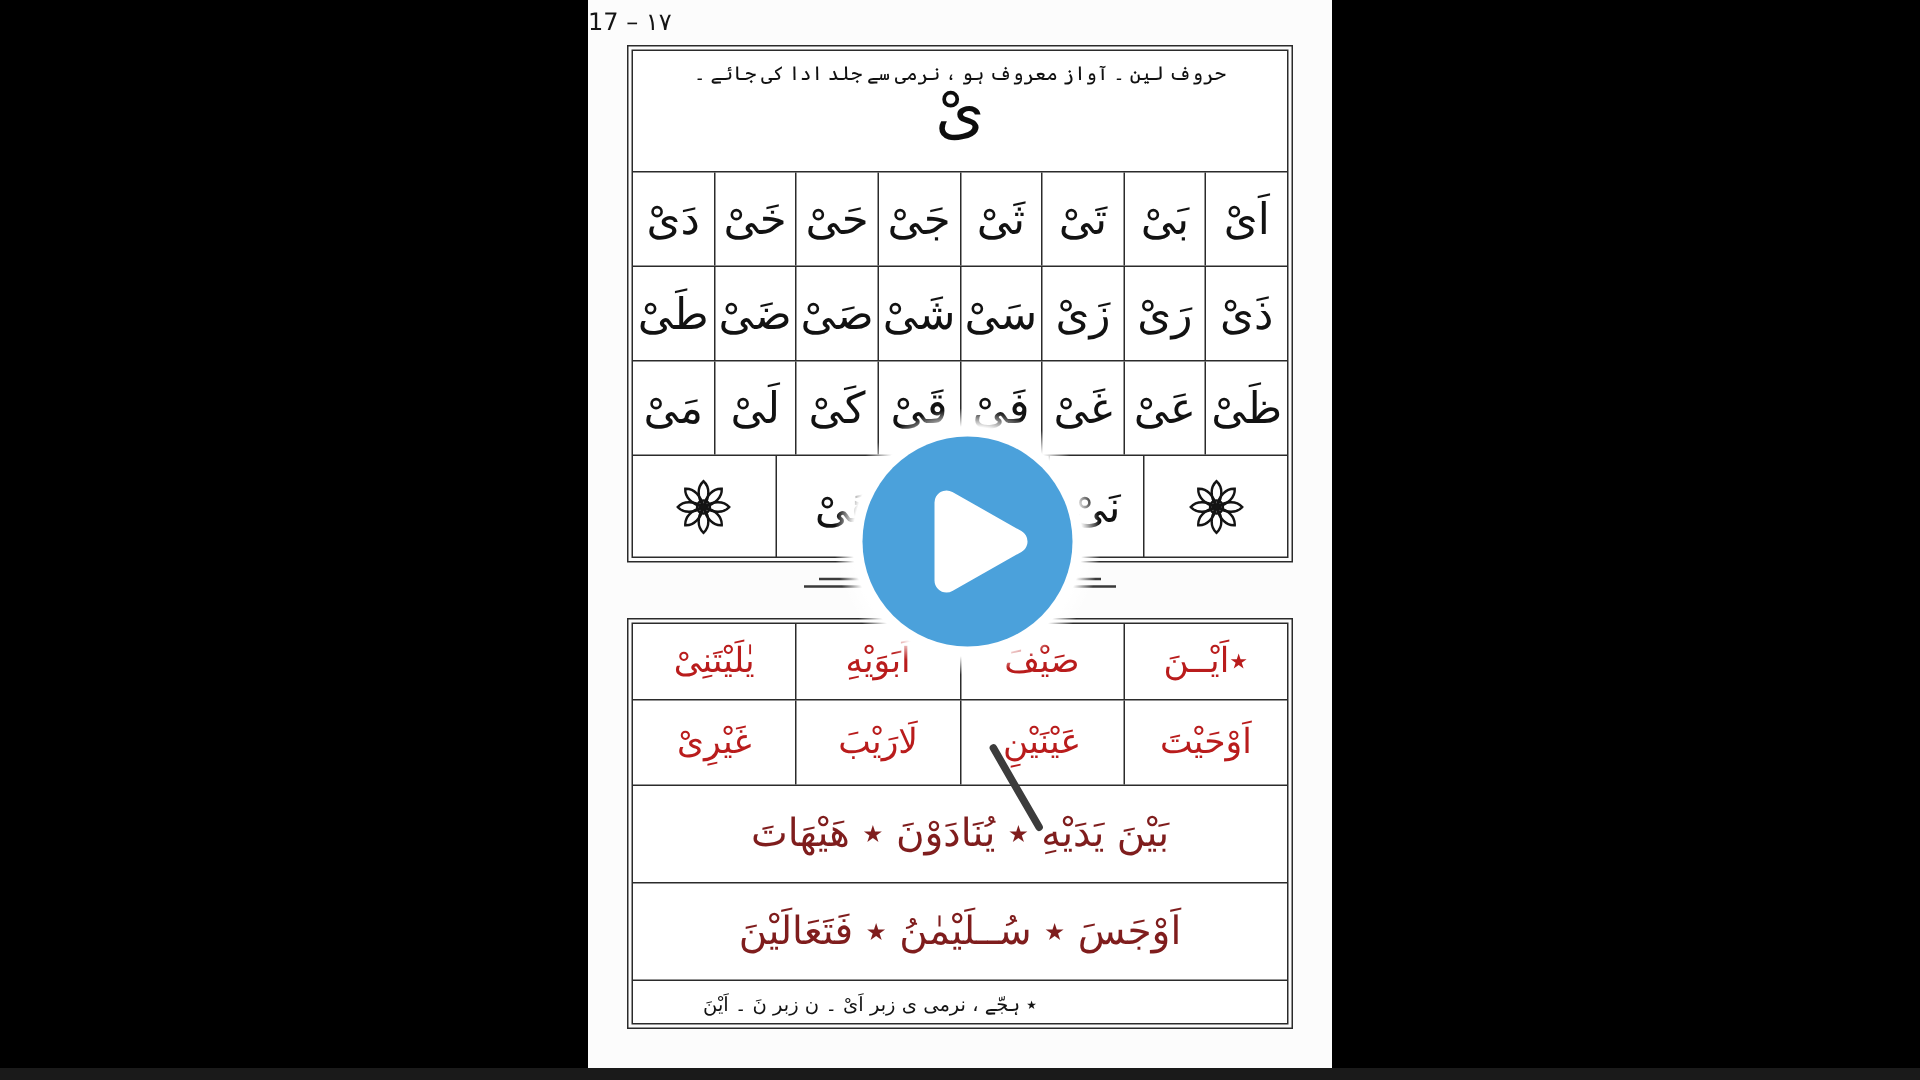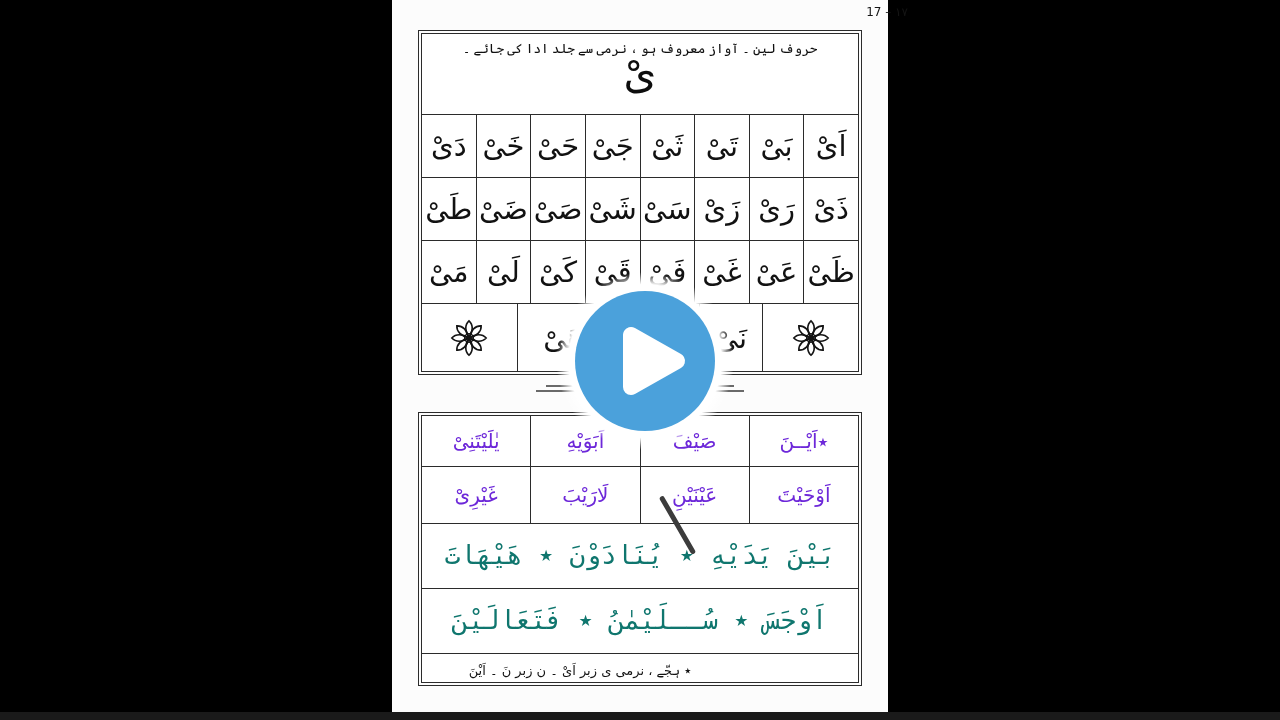--- a/index.html
+++ b/index.html
@@ -1,44 +1,44 @@
 <!DOCTYPE html>
 <html><head>
 <meta charset="utf-8">
 <style>
   html,body{margin:0;padding:0;background:#000;}
   .canvas{position:relative;width:1280px;height:720px;background:#000;overflow:hidden;
           font-family:"DejaVu Sans",sans-serif;}
   .page-strip{position:absolute;left:392px;top:0;width:496px;height:720px;background:#fcfcfc;}
-  .page-number{position:absolute;top:5px;left:0;width:100%;text-align:right;
-               font-size:12px;color:#141414;letter-spacing:2px;padding-left:20px;}
+  .page-number{position:absolute;top:5px;left:0;width:100%;text-align:left;
+               font-size:16px;color:#141414;letter-spacing:2px;}
   
   .qtable{position:absolute;left:29px;width:436px;background:#fff;
           border:1px solid #2b2b2b;outline:1px solid #2b2b2b;outline-offset:2px;}
   .table-a{top:33px;height:337px;}
   .table-b{top:415px;height:266px;}
   .hcell{height:80px;border-bottom:1px solid #2b2b2b;text-align:center;}
   .instruction{direction:rtl;font-size:13px;color:#111;padding-top:7px;font-family:Liberation Serif, serif;}
   .big-letter{font-size:42px;color:#0d0d0d;line-height:34px;}
   .lrow{display:flex;direction:rtl;height:62px;border-bottom:1px solid #2b2b2b;}
   .lrow:last-child{border-bottom:none;}
   .lcell{flex:1;display:flex;align-items:center;justify-content:center;
          font-size:29px;color:#121212;border-left:1px solid #2b2b2b;overflow:hidden;}
   .lcell:last-child{border-left:none;}
   .row4{height:68px;}
   .row4 .c-orn{flex:1.9;}
   .row4 .c-s{flex:1.25;}
   .row4 .c-m{flex:1.8;}
   .wrow{display:flex;direction:rtl;height:50px;border-bottom:1px solid #2b2b2b;}
   .wrow2{height:56px;}
   .wcell{flex:1;display:flex;align-items:center;justify-content:center;
-         font-size:20px;color:#6d28d9;border-left:1px solid #2b2b2b;}
+         font-size:23px;color:#b91c1c;border-left:1px solid #2b2b2b;}
   .wcell:last-child{border-left:none;}
   .srow{height:64px;border-bottom:1px solid #2b2b2b;direction:rtl;display:flex;
-        align-items:center;justify-content:center;font-size:26px;color:#0f766e;font-family:Liberation Mono, monospace;}
+        align-items:center;justify-content:center;font-size:26px;color:#7f1d1d;}
   .frow{height:32px;direction:rtl;display:flex;align-items:center;justify-content:center;
         font-size:13px;color:#131313;padding-right:120px;}
   
   .divider{position:absolute;left:140px;top:381px;width:216px;height:18px;}
   
   .play-halo{position:absolute;left:556px;top:272px;width:178px;height:178px;border:none;
              padding:0;cursor:pointer;border-radius:50%;
              background:radial-gradient(closest-side,#fff 86%,rgba(255,255,255,0) 100%);}
   .play-circle{position:absolute;left:19px;top:19px;width:140px;height:140px;border-radius:50%;
                background:#4ba1db;}

